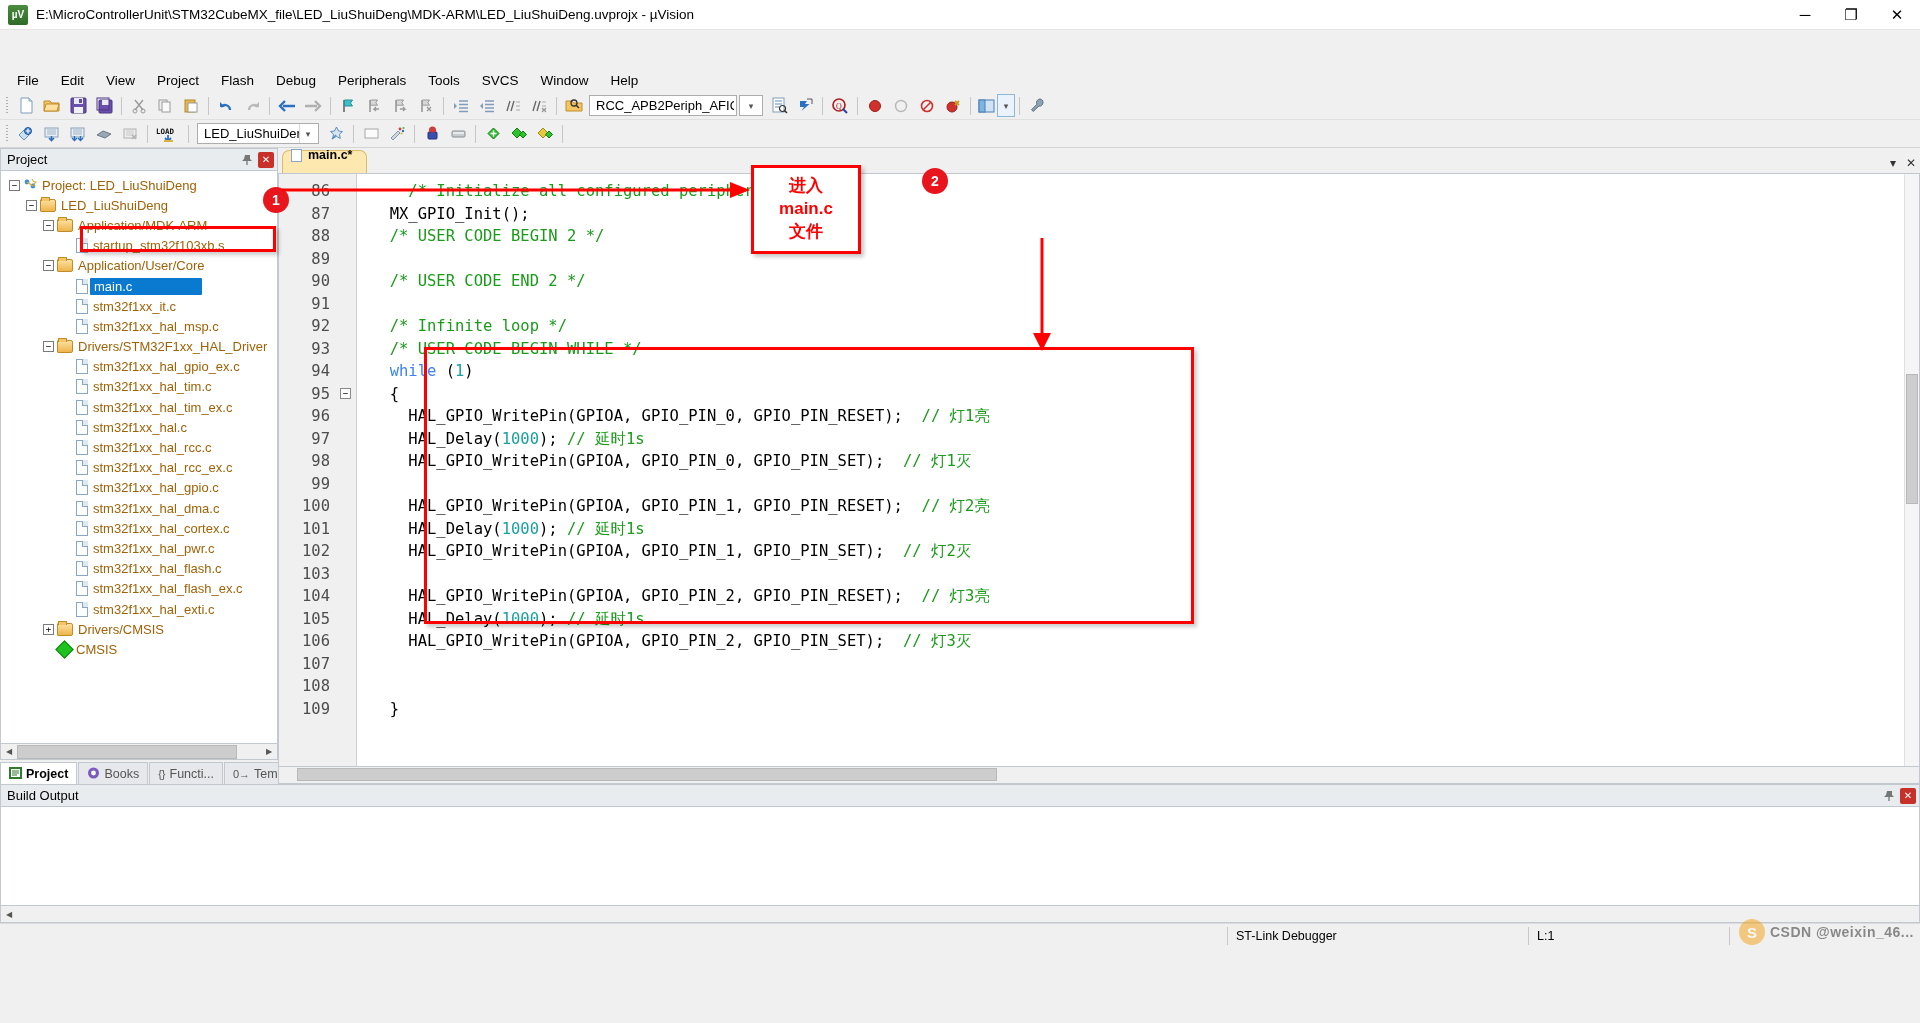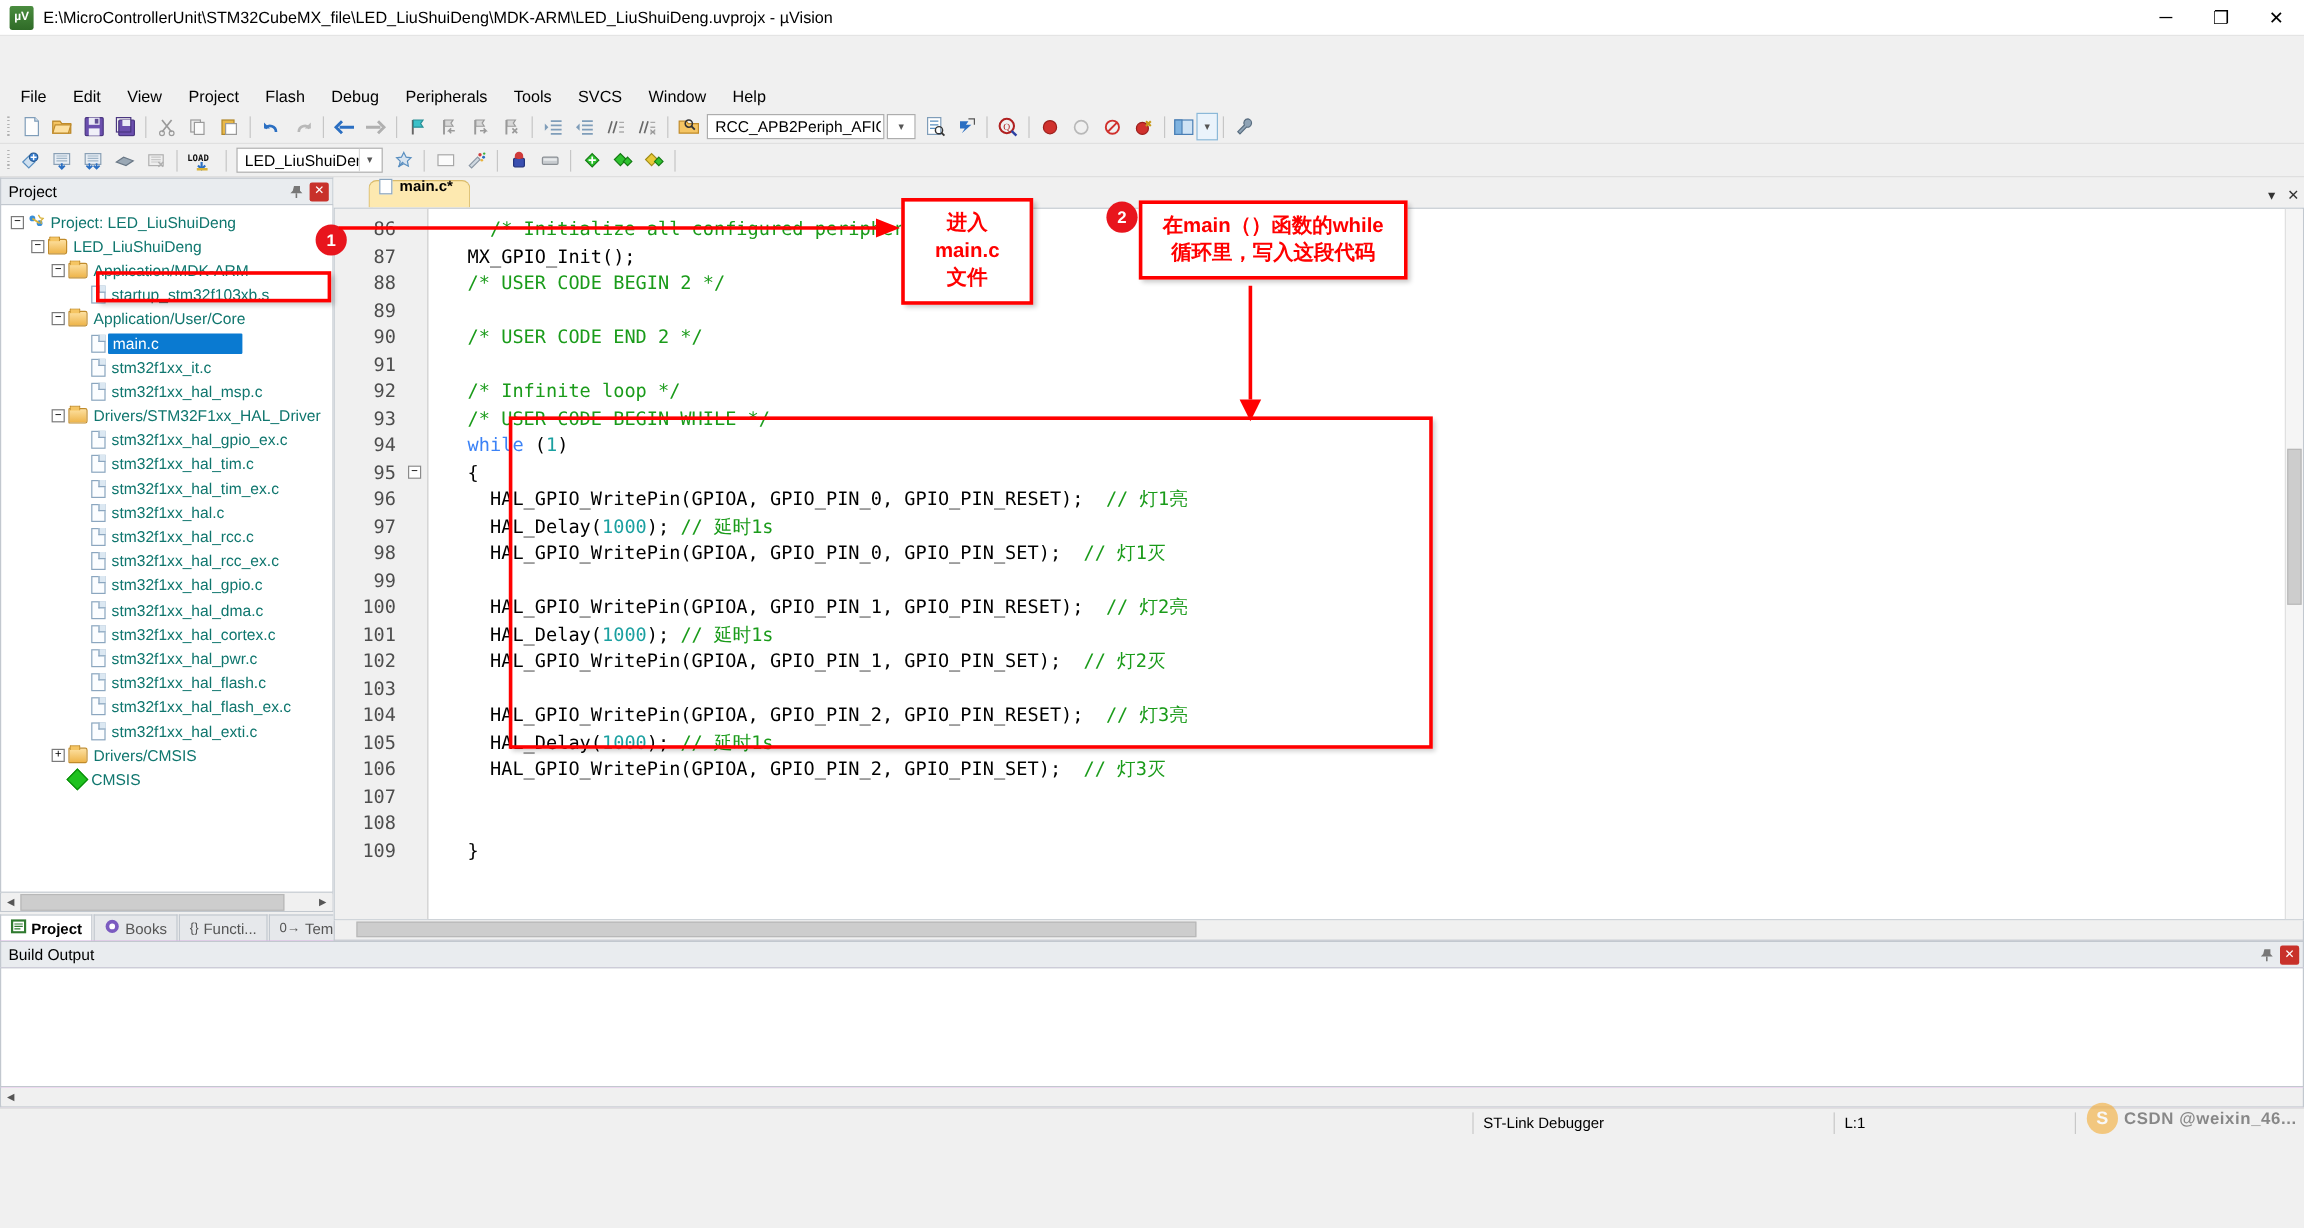--- a/index.html
+++ b/index.html
@@ -85,21 +85,21 @@
   .xclose-btn { background:#c8312a; color:#fff; font-weight:bold; font-size:10px; border-radius:2px; }
   .tree {
     flex:1 1 auto; background:#fff; border:1px solid #c2c8cf; overflow:hidden;
     padding-top:4px; font-size:13px; position:relative;
   }
   .trow { height:20.2px; display:flex; align-items:center; white-space:nowrap; position:relative; }
   .twist { width:11px; height:11px; border:1px solid #7a7a7a; background:#fff;
     display:flex; align-items:center; justify-content:center; font-size:9px;
     line-height:1; color:#000; flex:none; font-family:"DejaVu Sans Mono",monospace; }
   .twist-sp { width:11px; flex:none; }
-  .tlabel { margin-left:5px; color:#0f766e; }
+  .tlabel { margin-left:5px; color:#a16207; }
   .folder {
     width:16px; height:13px; flex:none; position:relative; margin-left:3px;
     background:#f5c563; border:1px solid #c08b2a; border-radius:1px 2px 2px 1px;
   }
   .folder:before {
     content:""; position:absolute; left:0; top:-3px; width:7px; height:3px;
     background:#f5c563; border:1px solid #c08b2a; border-bottom:none; border-radius:1px 1px 0 0;
   }
   .folder.open { background:linear-gradient(#fde0a0,#eeb54b); }
   .fileico {
@@ -133,21 +133,21 @@
   .ptab.active { background:#fff; color:#000; font-weight:bold; }
   .ptab .tabico { font-size:11px; }
 
   
   .editor-area { flex:1 1 auto; display:flex; flex-direction:column; min-width:0; background:#f0f0f0; }
   .tabstrip { height:25px; display:flex; align-items:flex-end; background:#f0f0f0; flex:none; position:relative; }
   .etab {
     display:flex; align-items:center; gap:6px; height:23px; padding:0 14px 14px 8px;
     background:#fde9b0; border:1px solid #d9bb6a; border-bottom:none;
     border-radius:7px 7px 0 0; font-size:12.5px; font-weight:bold; color:#000;
-    margin-left:29px;
+    margin-left:4px;
   }
   .etab .dogear { width:11px; height:13px; background:#fff; border:1px solid #8ba6bf; }
   .tabstrip-right { position:absolute; right:4px; bottom:3px; display:flex; gap:10px; align-items:center; color:#333; }
   .tabstrip-right span { font-size:12px; }
 
   .code-wrap {
     flex:1 1 auto; display:flex; background:#fff; border:1px solid #c2c8cf;
     position:relative; overflow:hidden; min-height:0;
   }
   .gutter {
@@ -845,24 +845,20 @@
     <path d="M448 6 L468 14 L448 22 Z" fill="#ff0000"></path>
   </svg>
 
   <div class="anno callout" style="left:751px; top:165px; width:110px;">
     <div>进入main.c</div>
     <div>文件</div>
   </div>
 
   <div class="anno badge" style="left:922px; top:168px;">2</div>
 
-  <div class="anno callout" style="left:949px; top:167px; width:224px;">
-    <div>在main（）函数的while</div>
-    <div>循环里，写入这段代码</div>
-  </div>
 
   <svg class="anno" style="left:1028px; top:238px;" width="40" height="115">
     <line x1="14" y1="0" x2="14" y2="95" stroke="#ff0000" stroke-width="3"></line>
     <path d="M5 95 L14 113 L23 95 Z" fill="#ff0000"></path>
   </svg>
 
   <div class="hiliteBox" style="left:424px; top:347px; width:770px; height:277px;"></div>
 
   <div class="hiliteBox" style="left:80px; top:226px; width:196px; height:26px;"></div>
 

